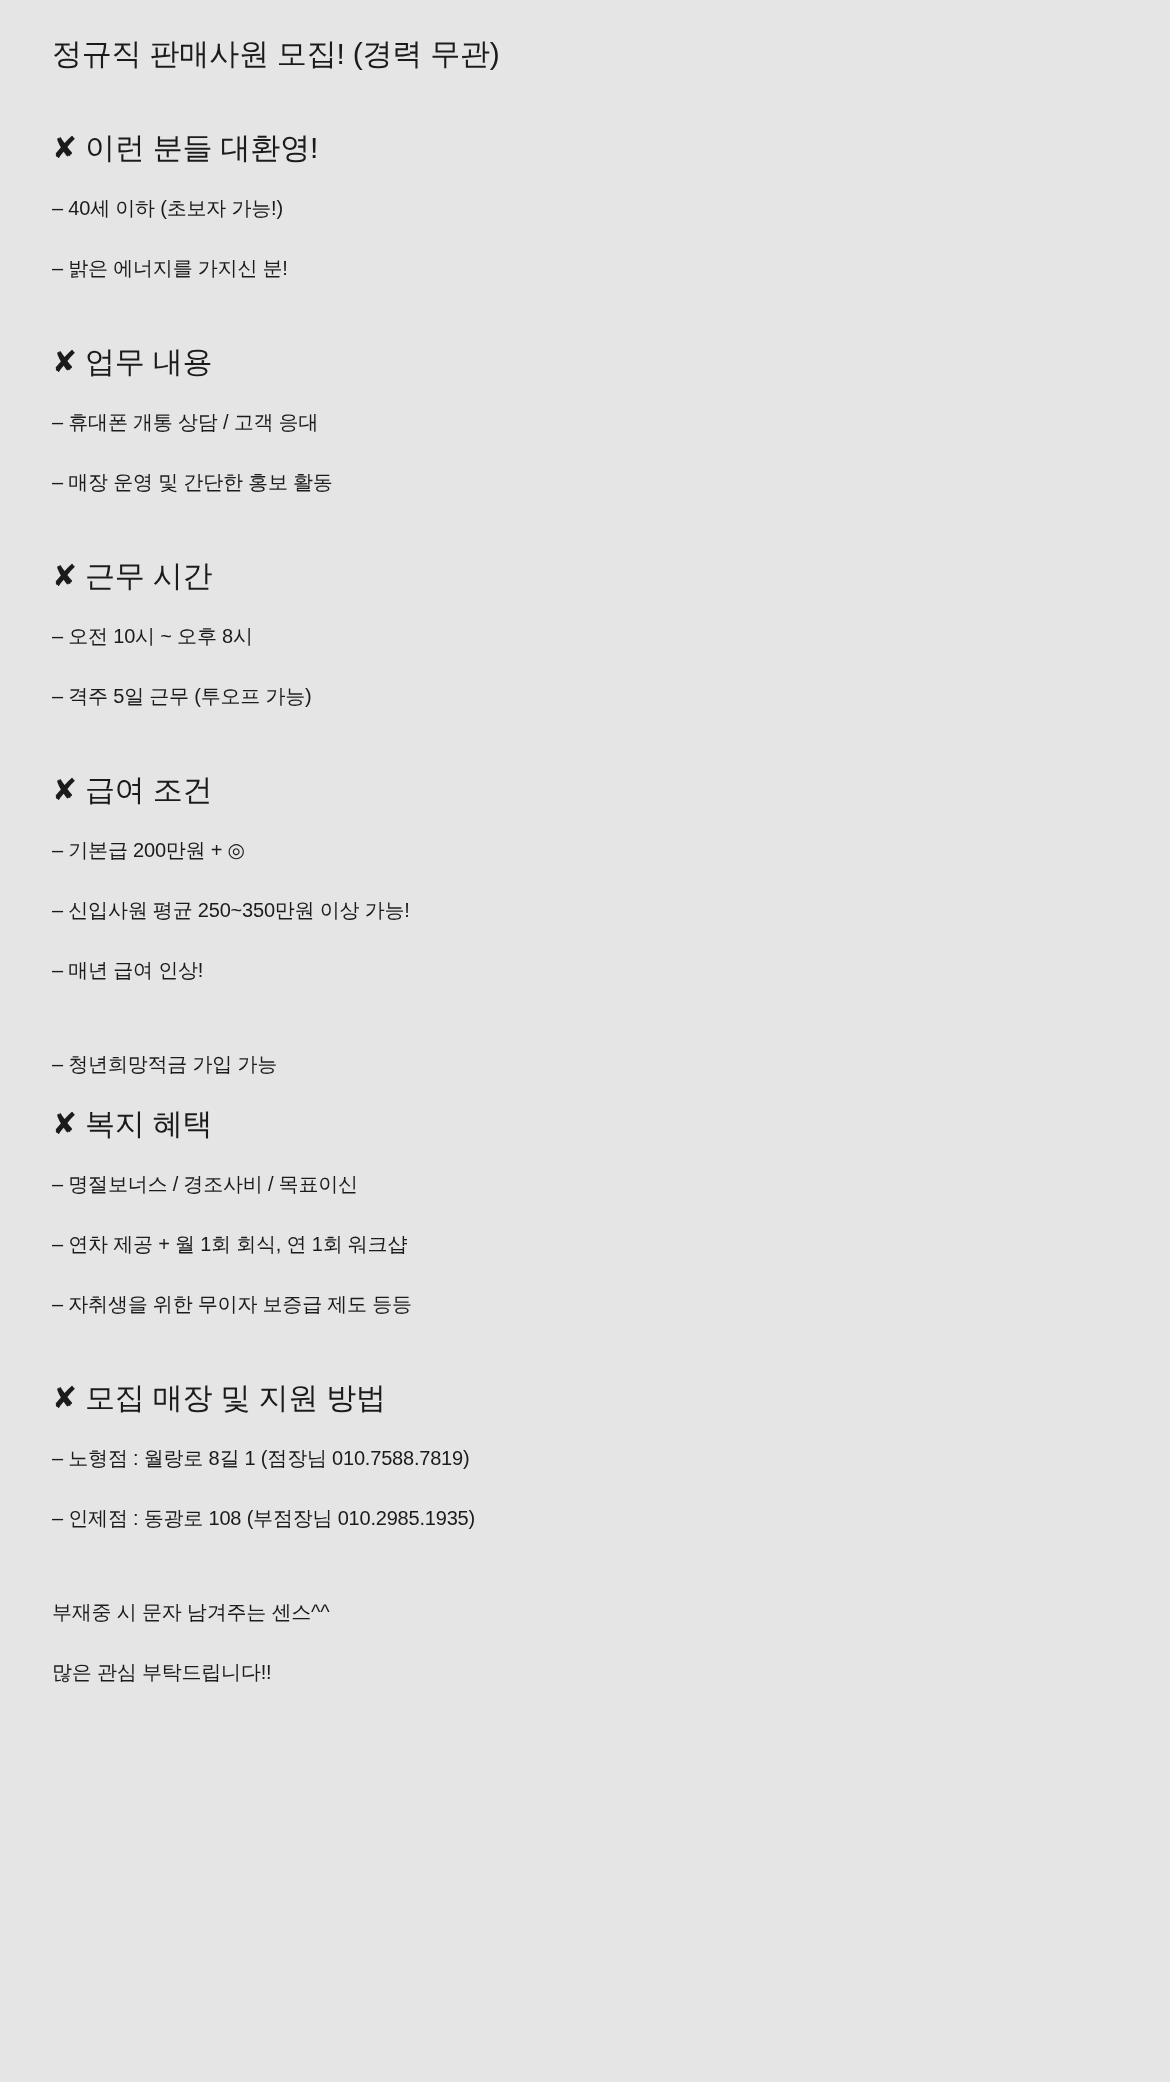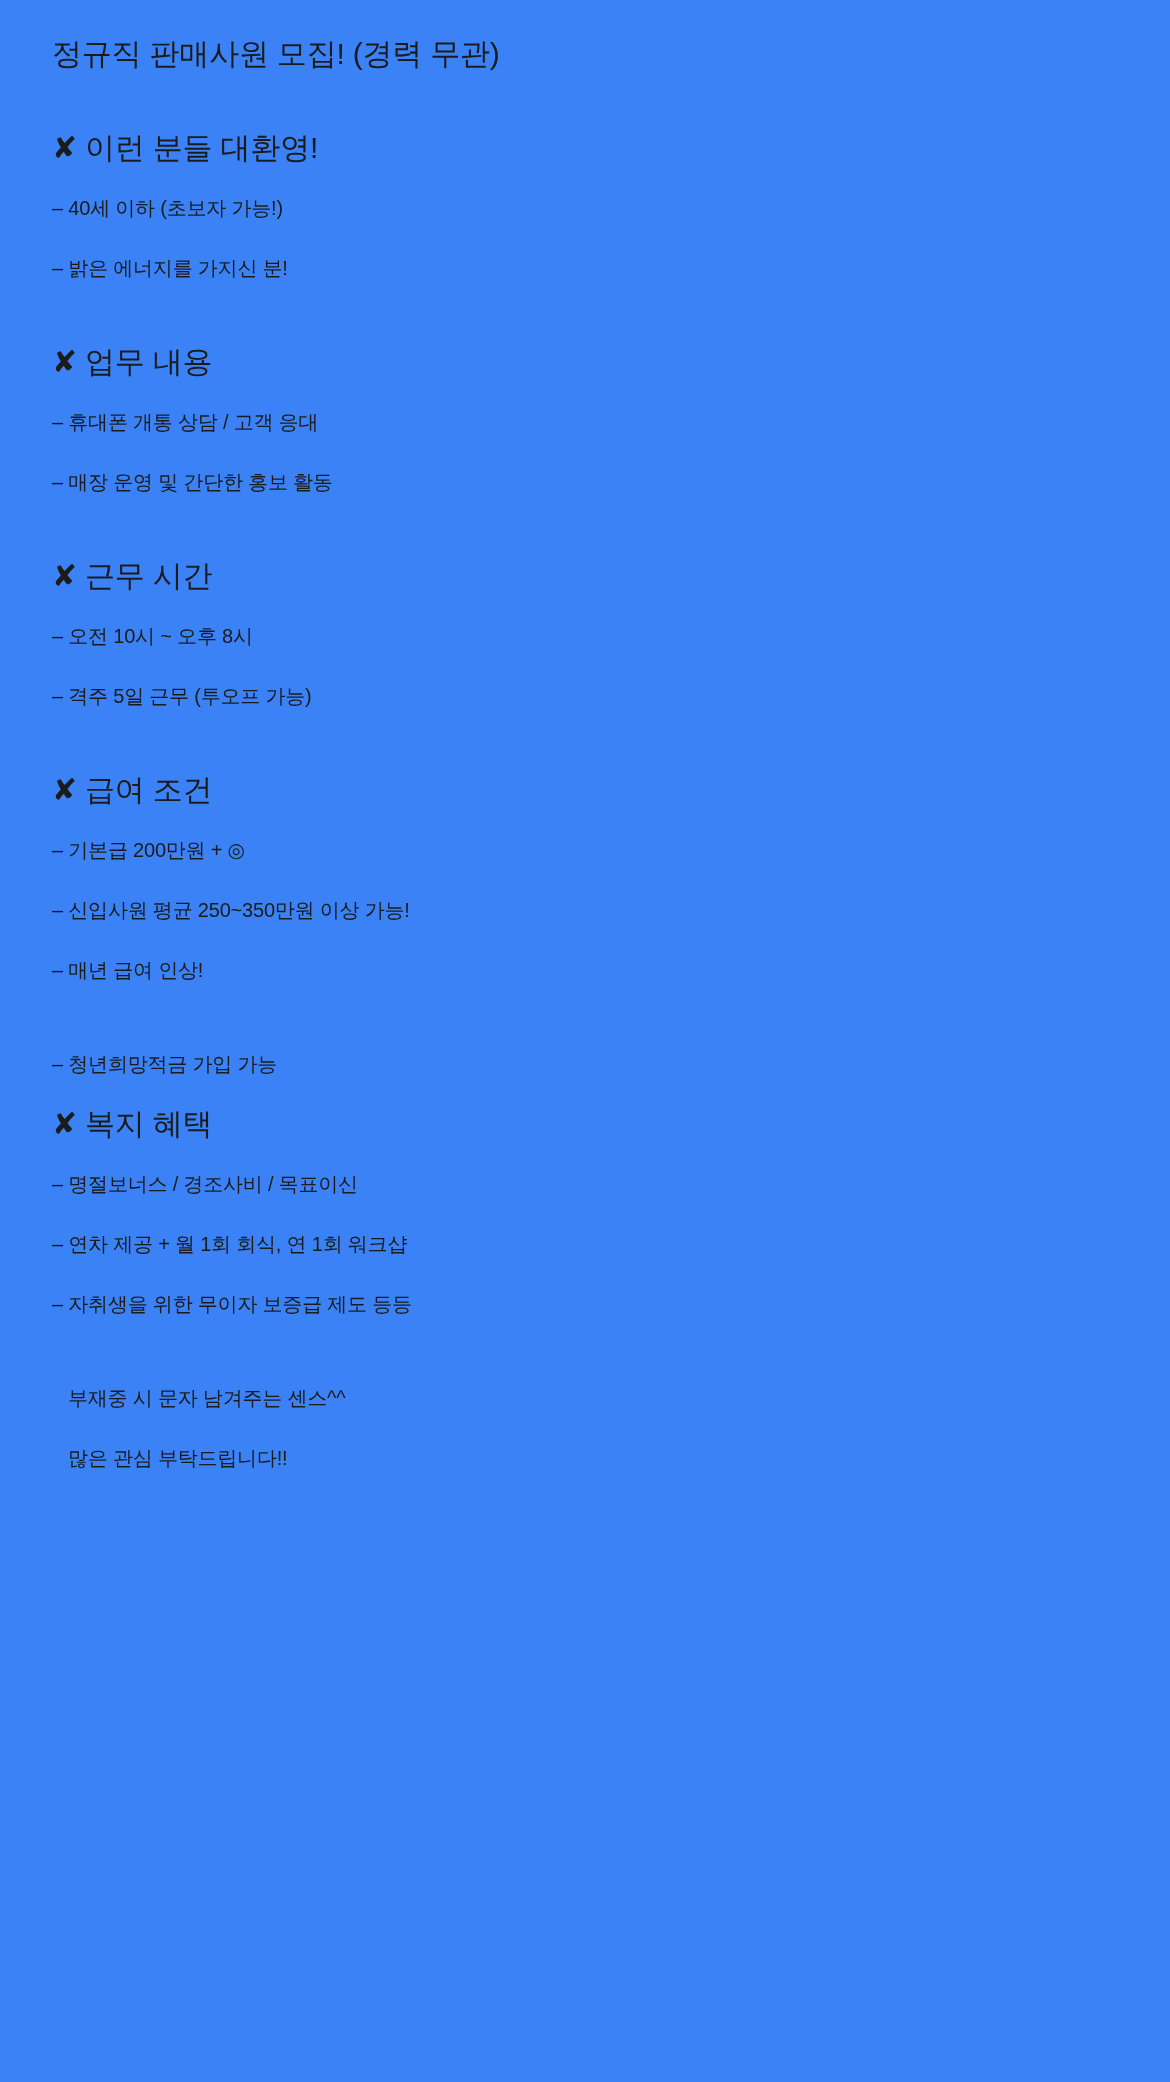--- a/index.html
+++ b/index.html
@@ -12,28 +12,27 @@
     min-height: 2082px;
     font-family: "Liberation Sans", "DejaVu Sans", sans-serif;
     color: #1b1b1b;
     -webkit-font-smoothing: antialiased;
   }
   .page {
     box-sizing: border-box;
     width: 1170px;
     min-height: 2082px;
     padding: 24px 40px 40px 52px;
-    background: #3b82f6;
+    background: #e5e5e5;
   }
   .block {
     margin: 0 0 34px 0;
   }
   .block:last-child {
     margin-bottom: 0;
-    margin-left: 16px;
   }
   .line {
     font-size: 20px;
     line-height: 60px;
     letter-spacing: -0.2px;
     white-space: pre-wrap;
     color: #1b1b1b;
   }
   .line.heading {
     font-size: 30px;
@@ -77,19 +76,24 @@
   </div>
 
   <div class="block">
     <div class="line">– 청년희망적금 가입 가능</div>
     <div class="line heading">✘ 복지 혜택</div>
     <div class="line">– 명절보너스 / 경조사비 / 목표이신</div>
     <div class="line">– 연차 제공 + 월 1회 회식, 연 1회 워크샵</div>
     <div class="line">– 자취생을 위한 무이자 보증급 제도 등등</div>
   </div>
 
+  <div class="block">
+    <div class="line heading">✘ 모집 매장 및 지원 방법</div>
+    <div class="line">– 노형점 : 월랑로 8길 1 (점장님 010.7588.7819)</div>
+    <div class="line">– 인제점 : 동광로 108 (부점장님 010.2985.1935)</div>
+  </div>
 
   <div class="block">
     <div class="line">부재중 시 문자 남겨주는 센스^^</div>
     <div class="line">많은 관심 부탁드립니다!!</div>
   </div>
 
 </div>
 
 </body></html>

